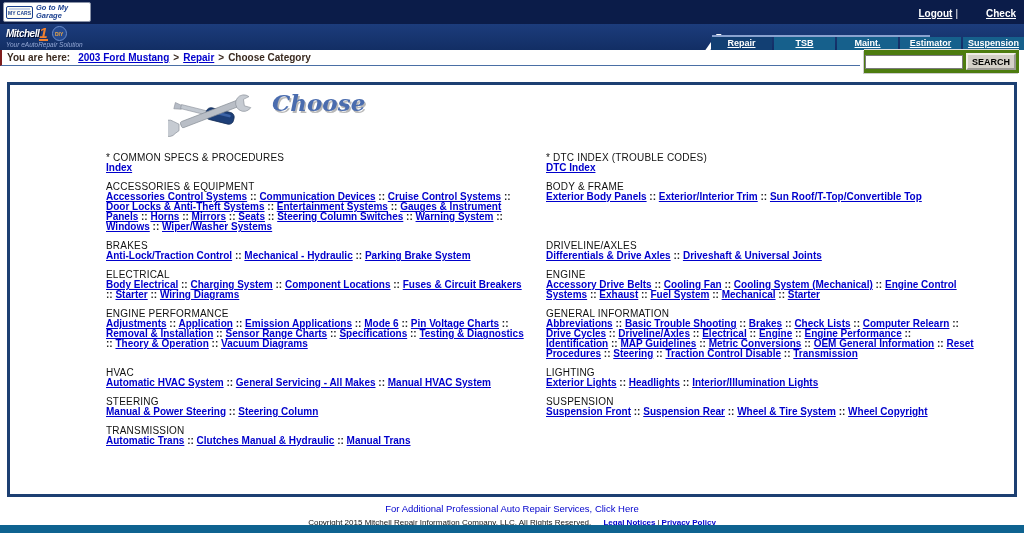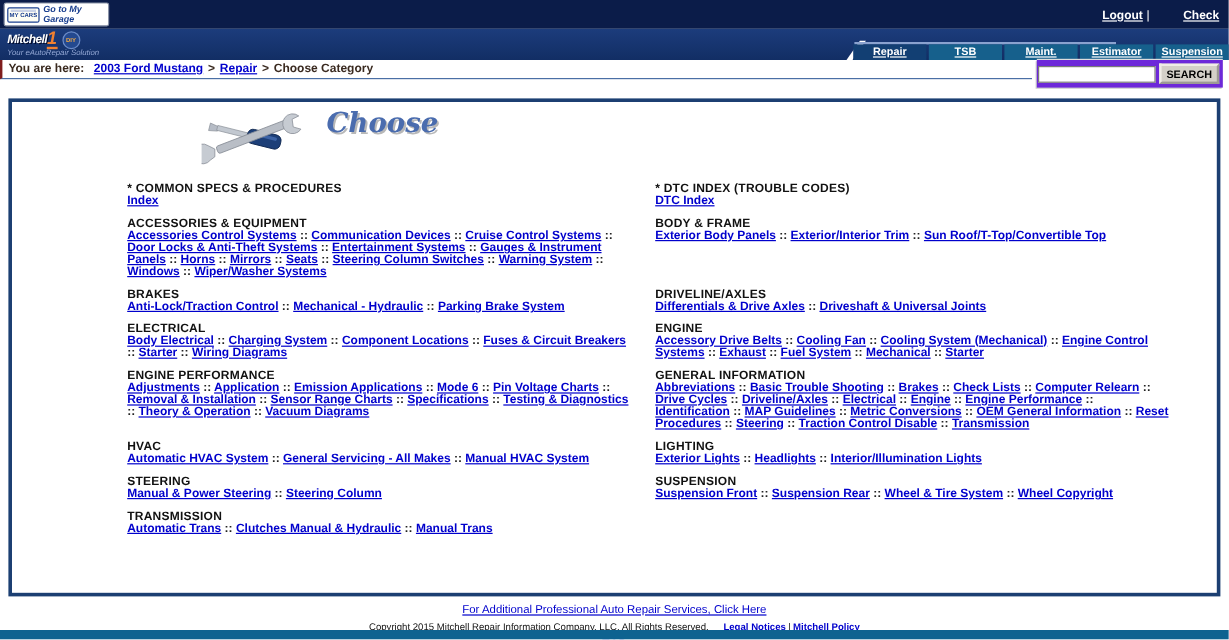--- a/index.html
+++ b/index.html
@@ -52,21 +52,21 @@
   .crumbrow { position:absolute; top:50px; left:0; width:860px; height:16px;
               background:#ffffff; border-bottom:1px solid #4a6fa5; border-left:2px solid #7f1d1d;
               display:flex; align-items:center; padding-left:5px; font-size:10px; }
   .crumb-prefix { font-weight:bold; color:#3a2a20; margin-right:8px; }
   .crumb-link { color:#0000cc; font-weight:bold; text-decoration:underline; cursor:pointer; }
   .crumb-sep { color:#3a2a20; font-weight:bold; margin:0 4px; }
   .crumb-current { color:#3a2a20; font-weight:bold; }
 
   
   .search-panel { position:absolute; top:50px; right:5px; width:155px; height:23px;
-                  background:#6d28d9; box-shadow:-1px 1px 0 #cccccc, 0 -1px 0 #dddddd;
+                  background:#4d7c0f; box-shadow:-1px 1px 0 #cccccc, 0 -1px 0 #dddddd;
                   display:flex; align-items:center; justify-content:flex-end; gap:3px;
                   padding-right:3px; }
   .search-input { width:98px; height:14px; border:1px solid #7a7a7a; font-size:9px; padding:0 2px; }
   .search-btn { height:17px; background:#d4d0c8; border:2px outset #f0ede6; font-size:9px;
                 font-weight:bold; color:#000; padding:0 4px; cursor:pointer;
                 font-family:"Liberation Sans", sans-serif; }
 
   
   .mainbox { position:absolute; top:82px; left:7px; width:1010px; height:415px;
              border:3px solid #1c3f72; background:#ffffff; overflow:hidden; }
@@ -74,28 +74,28 @@
   .title-text { font-family:"DejaVu Serif", serif; font-weight:bold; font-style:italic;
                 color:#4a6cae; font-size:23px; line-height:24px;
                 text-shadow:1.5px 1.5px 0 #b8b8b8; }
 
   
   table.cats { border-collapse:collapse; margin:14px 0 0 96px; width:870px;
                table-layout:fixed; }
   td.cat-cell { vertical-align:top; font-size:10px; line-height:10px; }
   td.cat-cell.left { width:440px; padding-right:20px; }
   .cat-section { margin-bottom:9px; }
-  .cat-heading { font-weight:bold; color:#111111; letter-spacing:0.2px; }
+  .cat-heading { font-weight:normal; color:#111111; letter-spacing:0.2px; }
   .cat-links { margin-top:0px; }
   .cat-link { color:#0000cc; font-weight:bold; text-decoration:underline; cursor:pointer; }
   .sep2 { color:#222222; font-weight:bold; }
 
   
   .footer { position:absolute; top:498px; left:0; width:1024px; text-align:center; }
-  .svc-link { font-size:9.5px; color:#0000cc; text-decoration:underline; cursor:pointer; }
+  .svc-link { font-size:9.5px; color:#0000cc; cursor:pointer; }
   .copyline { font-size:8px; color:#111111; margin-top:2px; }
   .copy-link { color:#0000cc; font-weight:bold; text-decoration:underline; cursor:pointer; }
   .copy-sep { color:#111111; margin:0 2px; }
   .top-link { display:inline-block; margin-top:2px; font-size:10px; font-weight:bold;
               color:#0000cc; cursor:pointer; }
   .bottombar { position:absolute; bottom:0; left:0; width:1024px; height:8px;
                background:#0e6390; }
 </style>
 </head>
 <body>
@@ -280,18 +280,18 @@
           <td class="cat-cell right"></td>
         </tr>
       </tbody>
   </table>
 </div>
 
 <div class="footer">
   <div><span class="svc-link">For Additional Professional Auto Repair Services, Click Here</span></div>
   <div class="copyline">
     <span>Copyright 2015 Mitchell Repair Information Company, LLC.  All Rights Reserved.</span>
-    <span style="margin-left:10px;" class="copy-link">Legal Notices</span><span class="copy-sep">|</span><span class="copy-link">Mitchell Policy</span>
+    <span style="margin-left:10px;" class="copy-link">Legal Notices</span><span class="copy-sep">|</span><span class="copy-link">Privacy Policy</span>
   </div>
   <div><span class="top-link">:: TOP ::</span></div>
 </div>
 
 <div class="bottombar"></div>
 
 </body></html>

